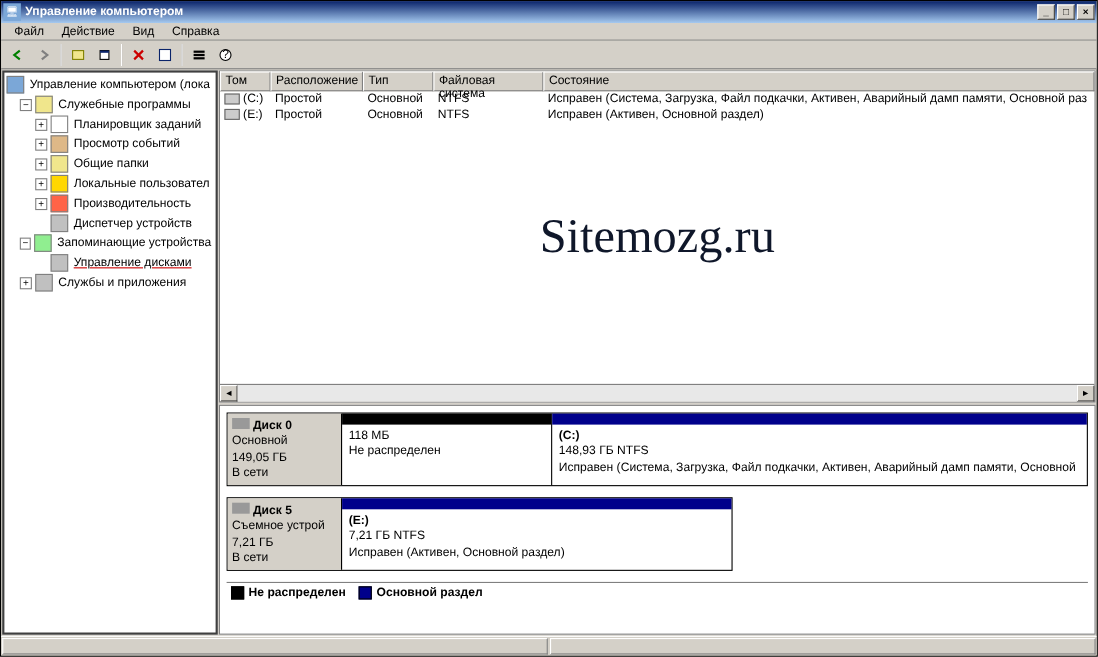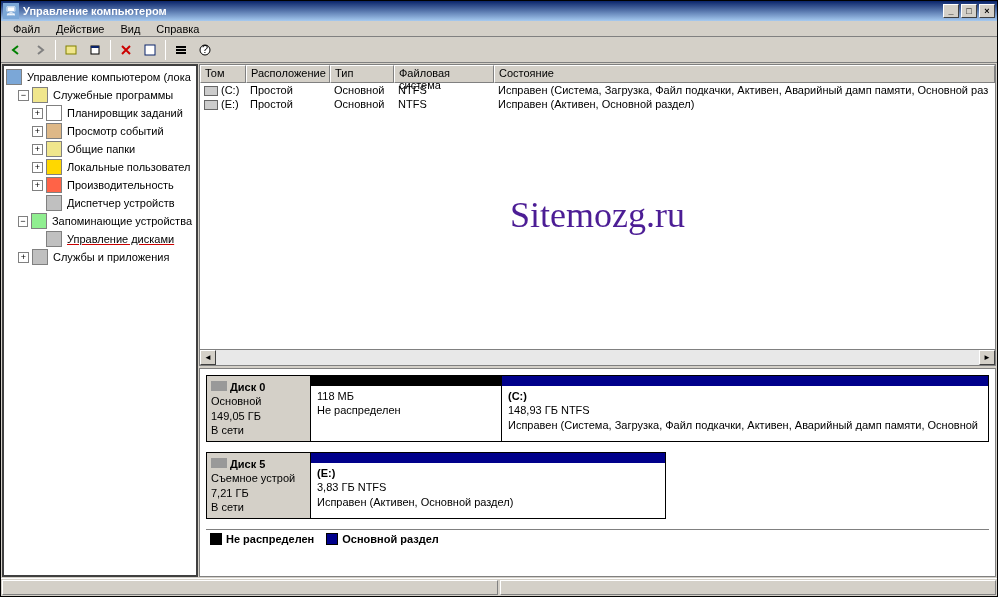--- a/index.html
+++ b/index.html
@@ -38,21 +38,21 @@
 
 .rightpanel { flex: 1; display: flex; flex-direction: column; min-width: 0; margin: 1px 1px 1px 0; }
 
 
 .vollist { height: 302px; background: #fff; border: 1px solid #808080; display: flex; flex-direction: column; margin-bottom: 2px; position: relative; }
 .vlhead { display: flex; background: #d4d0c8; height: 18px; }
 .vlhead .col { border: 1px solid #fff; border-right-color: #808080; border-bottom-color: #808080; padding: 1px 4px; font-size: 11px; }
 .vlrow { display: flex; padding: 1px 0; }
 .vlrow .cell { padding: 0 4px; font-size: 11px; white-space: nowrap; overflow: hidden; }
 .volicon { width: 14px; height: 10px; background: #ccc; border: 1px solid #666; display: inline-block; margin-right: 3px; vertical-align: middle; }
-.watermark { position: absolute; top: 50%; left: 50%; transform: translate(-50%, -50%); font-size: 36px; color: #4c1d95; font-family: Georgia, serif; pointer-events: none; }
+.watermark { position: absolute; top: 50%; left: 50%; transform: translate(-50%, -50%); font-size: 44px; color: #0f172a; font-family: Georgia, serif; pointer-events: none; }
 .hscroll { height: 16px; background: #d4d0c8; border-top: 1px solid #808080; display: flex; margin-top: auto; }
 .hscroll .arrow { width: 16px; background: #d4d0c8; border: 1px solid #fff; border-right-color: #404040; border-bottom-color: #404040; display: flex; align-items: center; justify-content: center; font-size: 8px; cursor: pointer; }
 .hscroll .track { flex: 1; background: #e8e8e8; }
 
 
 .disklayout { flex: 1; background: #fff; border: 1px solid #808080; padding: 6px; overflow: hidden; display: flex; flex-direction: column; }
 .diskrow { display: flex; margin-bottom: 10px; border: 1px solid #000; }
 .diskinfo { width: 104px; background: #d4d0c8; border-right: 1px solid #000; padding: 4px; font-size: 11px; line-height: 1.3; }
 .diskinfo .dicon { width: 16px; height: 10px; background: #999; display: inline-block; margin-right: 3px; }
 .diskinfo .dname { font-weight: bold; }
@@ -267,21 +267,21 @@
           <div><span class="dicon"></span><span class="dname">Диск 5</span></div>
           <div>Съемное устрой</div>
           <div>7,21 ГБ</div>
           <div>В сети</div>
         </div>
         <div class="partitions">
           <div class="partition pt-primary" style="flex:1">
             <div class="ptop"></div>
             <div class="pbody">
               <div style="font-weight:bold">(E:)</div>
-              <div>3,83 ГБ NTFS</div>
+              <div>7,21 ГБ NTFS</div>
               <div>Исправен (Активен, Основной раздел)</div>
             </div>
           </div>
         </div>
       </div>
 
       <div class="legend">
         <div class="sw sw-black"></div>
         <span>Не распределен</span>
         <div class="sw sw-blue" style="margin-left:8px"></div>

